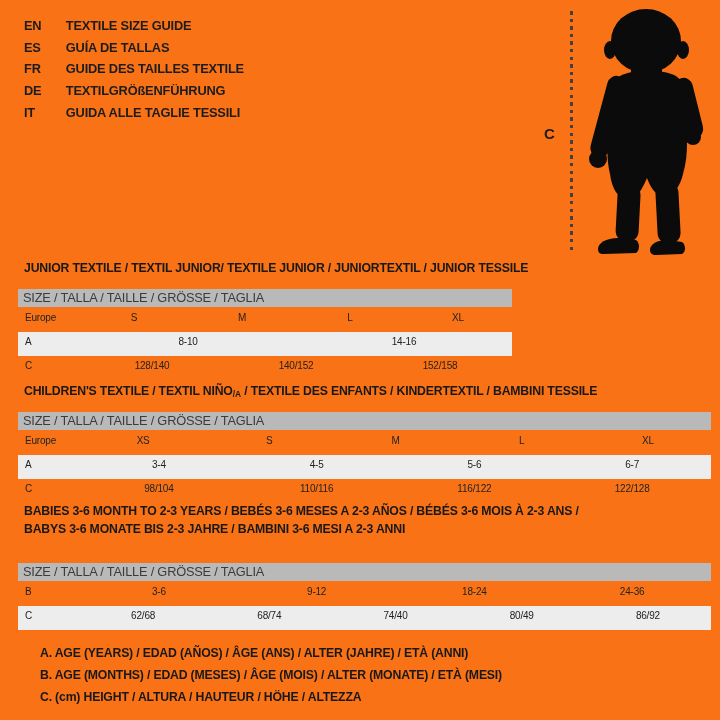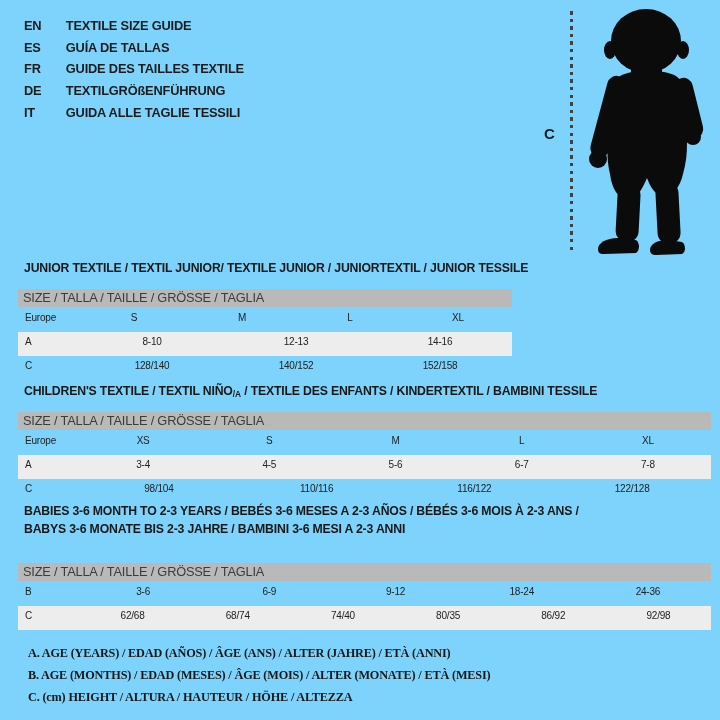--- a/index.html
+++ b/index.html
@@ -1,21 +1,21 @@
 <!DOCTYPE html>
 <html><head>
 <meta charset="utf-8">
 <style>
   html,body{margin:0;padding:0;}
   body{
     width:720px;height:720px;background:#ffffff;
     font-family:"Liberation Sans", sans-serif;color:#1c1c1c;
     letter-spacing:-0.2px;
   }
-  .canvas{position:relative;width:720px;height:720px;overflow:hidden;background:#7dd3fc;}
+  .canvas{position:relative;width:720px;height:720px;overflow:hidden;background:#f97316;}
 
   
   .lang-list{position:absolute;left:24px;top:15px;transform:scaleX(.95);transform-origin:left top;}
   .lang-row{display:flex;height:21.6px;align-items:center;font-weight:700;font-size:13.5px;white-space:nowrap;}
   .lang-code{width:44px;flex:0 0 44px;}
 
   
   .figure{position:absolute;left:540px;top:5px;width:178px;height:252px;}
   .figure-label{position:absolute;left:4px;top:120px;font-weight:700;font-size:15px;}
   .dash-line{position:absolute;left:30px;top:6px;width:2.6px;height:243px;
@@ -36,21 +36,21 @@
 
   .t1{top:289px;width:494px;}
   .s1-title{top:260px;}
   .s2-title{top:383px;}
   .t2{top:412px;width:693px;}
   .s3-title1{top:503px;}
   .s3-title2{top:521px;}
   .t3{top:563px;width:693px;}
 
   
-  .notes{position:absolute;left:28px;top:642px;font-family:Liberation Serif, serif;}
+  .notes{position:absolute;left:40px;top:642px;}
   .note-line{height:22px;line-height:22px;font-weight:700;font-size:13.2px;white-space:nowrap;
     transform:scaleX(.93);transform-origin:left top;color:#181818;}
 </style>
 </head>
 <body>
 
 <div class="canvas">
 
   <div class="lang-list">
     <div class="lang-row">
@@ -104,21 +104,20 @@
     <div class="row">
       <span class="c0">Europe</span>
       <span class="cv">S</span>
       <span class="cv">M</span>
       <span class="cv">L</span>
       <span class="cv">XL</span>
     </div>
     <div class="row shaded">
       <span class="c0">A</span>
       <span class="cv">8-10</span>
-      <span class="cv">12-13</span>
       <span class="cv">14-16</span>
     </div>
     <div class="row">
       <span class="c0">C</span>
       <span class="cv">128/140</span>
       <span class="cv">140/152</span>
       <span class="cv">152/158</span>
     </div>
   </div>
 
@@ -134,51 +133,48 @@
       <span class="cv">M</span>
       <span class="cv">L</span>
       <span class="cv">XL</span>
     </div>
     <div class="row shaded">
       <span class="c0">A</span>
       <span class="cv">3-4</span>
       <span class="cv">4-5</span>
       <span class="cv">5-6</span>
       <span class="cv">6-7</span>
-      <span class="cv">7-8</span>
     </div>
     <div class="row">
       <span class="c0">C</span>
       <span class="cv">98/104</span>
       <span class="cv">110/116</span>
       <span class="cv">116/122</span>
       <span class="cv">122/128</span>
     </div>
   </div>
 
   <div class="sec-title s3-title1">BABIES 3-6 MONTH TO 2-3 YEARS / BEBÉS 3-6 MESES A 2-3 AÑOS / BÉBÉS 3-6 MOIS À 2-3 ANS /</div>
   <div class="sec-title s3-title2">BABYS 3-6 MONATE BIS 2-3 JAHRE / BAMBINI 3-6 MESI A 2-3 ANNI</div>
   <div class="tbl t3">
     <div class="band">SIZE / TALLA / TAILLE / GRÖSSE / TAGLIA</div>
     <div class="row">
       <span class="c0">B</span>
       <span class="cv">3-6</span>
-      <span class="cv">6-9</span>
       <span class="cv">9-12</span>
       <span class="cv">18-24</span>
       <span class="cv">24-36</span>
     </div>
     <div class="row shaded">
       <span class="c0">C</span>
       <span class="cv">62/68</span>
       <span class="cv">68/74</span>
       <span class="cv">74/40</span>
-      <span class="cv">80/35</span>
+      <span class="cv">80/49</span>
       <span class="cv">86/92</span>
-      <span class="cv">92/98</span>
     </div>
   </div>
 
   <div class="notes">
     <div class="note-line">A. AGE (YEARS) / EDAD (AÑOS) / ÂGE (ANS) / ALTER (JAHRE) / ETÀ (ANNI)</div>
     <div class="note-line">B. AGE (MONTHS) / EDAD (MESES) / ÂGE (MOIS) / ALTER (MONATE) / ETÀ (MESI)</div>
     <div class="note-line">C. (cm) HEIGHT / ALTURA / HAUTEUR / HÖHE / ALTEZZA</div>
   </div>
 
 </div>

